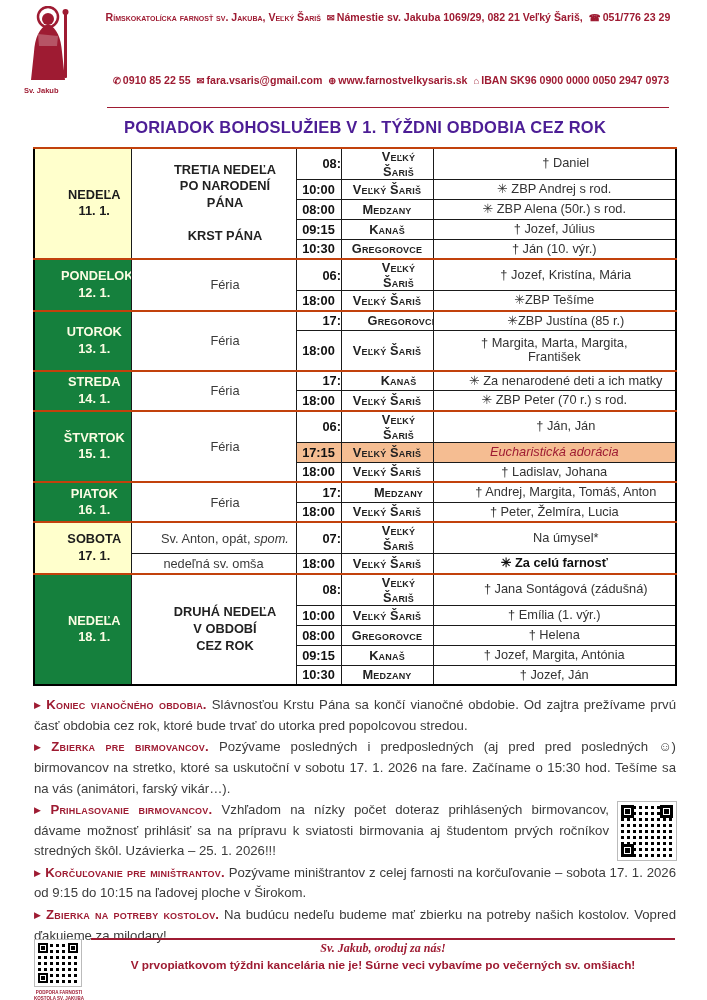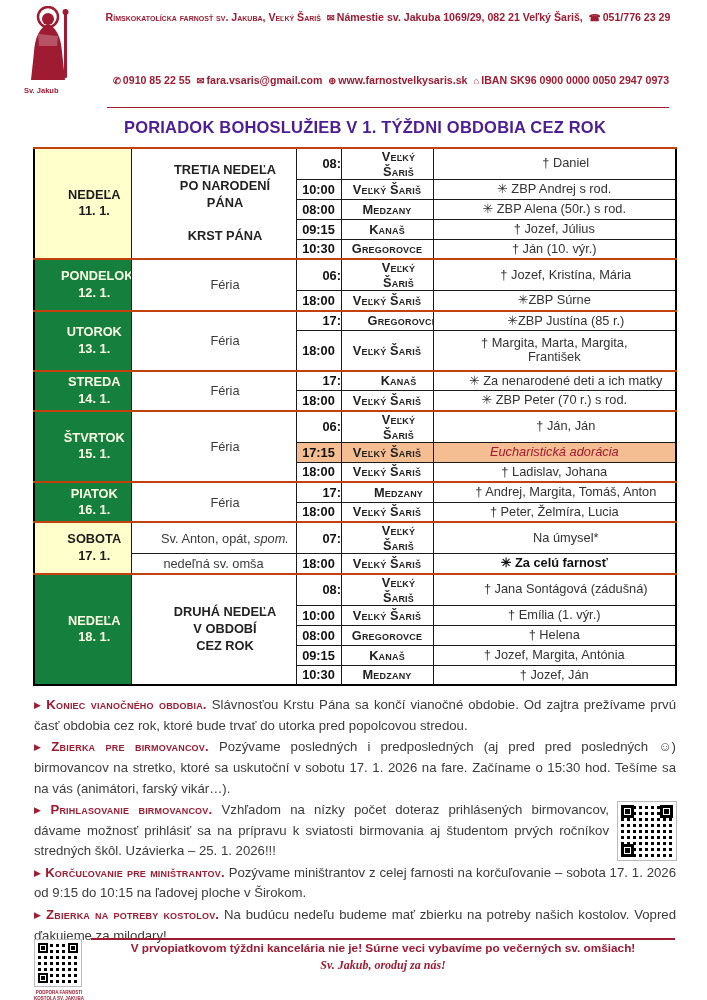--- a/index.html
+++ b/index.html
@@ -137,21 +137,21 @@
         <div>12. 1.</div>
       </td>
       <td class="feria" rowspan="2">Féria</td>
       <td class="time">06:30</td>
       <td class="place">Veľký Šariš</td>
       <td class="intent">† Jozef, Kristína, Mária</td>
     </tr>
     <tr class="h20">
       <td class="time">18:00</td>
       <td class="place">Veľký Šariš</td>
-      <td class="intent">✳ZBP Súrne</td>
+      <td class="intent">✳ZBP Tešíme</td>
     </tr>
 
     <tr class="h20 gstart">
       <td class="day-cell day-green" rowspan="2">
         <div>UTOROK</div>
         <div>13. 1.</div>
       </td>
       <td class="feria" rowspan="2">Féria</td>
       <td class="time">17:30</td>
       <td class="place">Gregorovce</td>
@@ -301,17 +301,17 @@
     <span class="qr qr-footer">
         <i class="tl"></i>
         <i class="tr"></i>
         <i class="bl"></i>
       </span>
     <div class="qr-caption">
       <div>PODPORA FARNOSTI</div>
       <div>KOSTOLA SV. JAKUBA</div>
     </div>
     <div class="footer-rule"></div>
+    <div class="footer-line footer-line3">Sv. Jakub,  oroduj za nás!</div>
     <div class="footer-line">V prvopiatkovom týždni kancelária nie je! Súrne veci vybavíme po večerných sv. omšiach!</div>
-    <div class="footer-line footer-line3">Sv. Jakub,  oroduj za nás!</div>
   </div>
 
 </div>
 
 </body></html>

